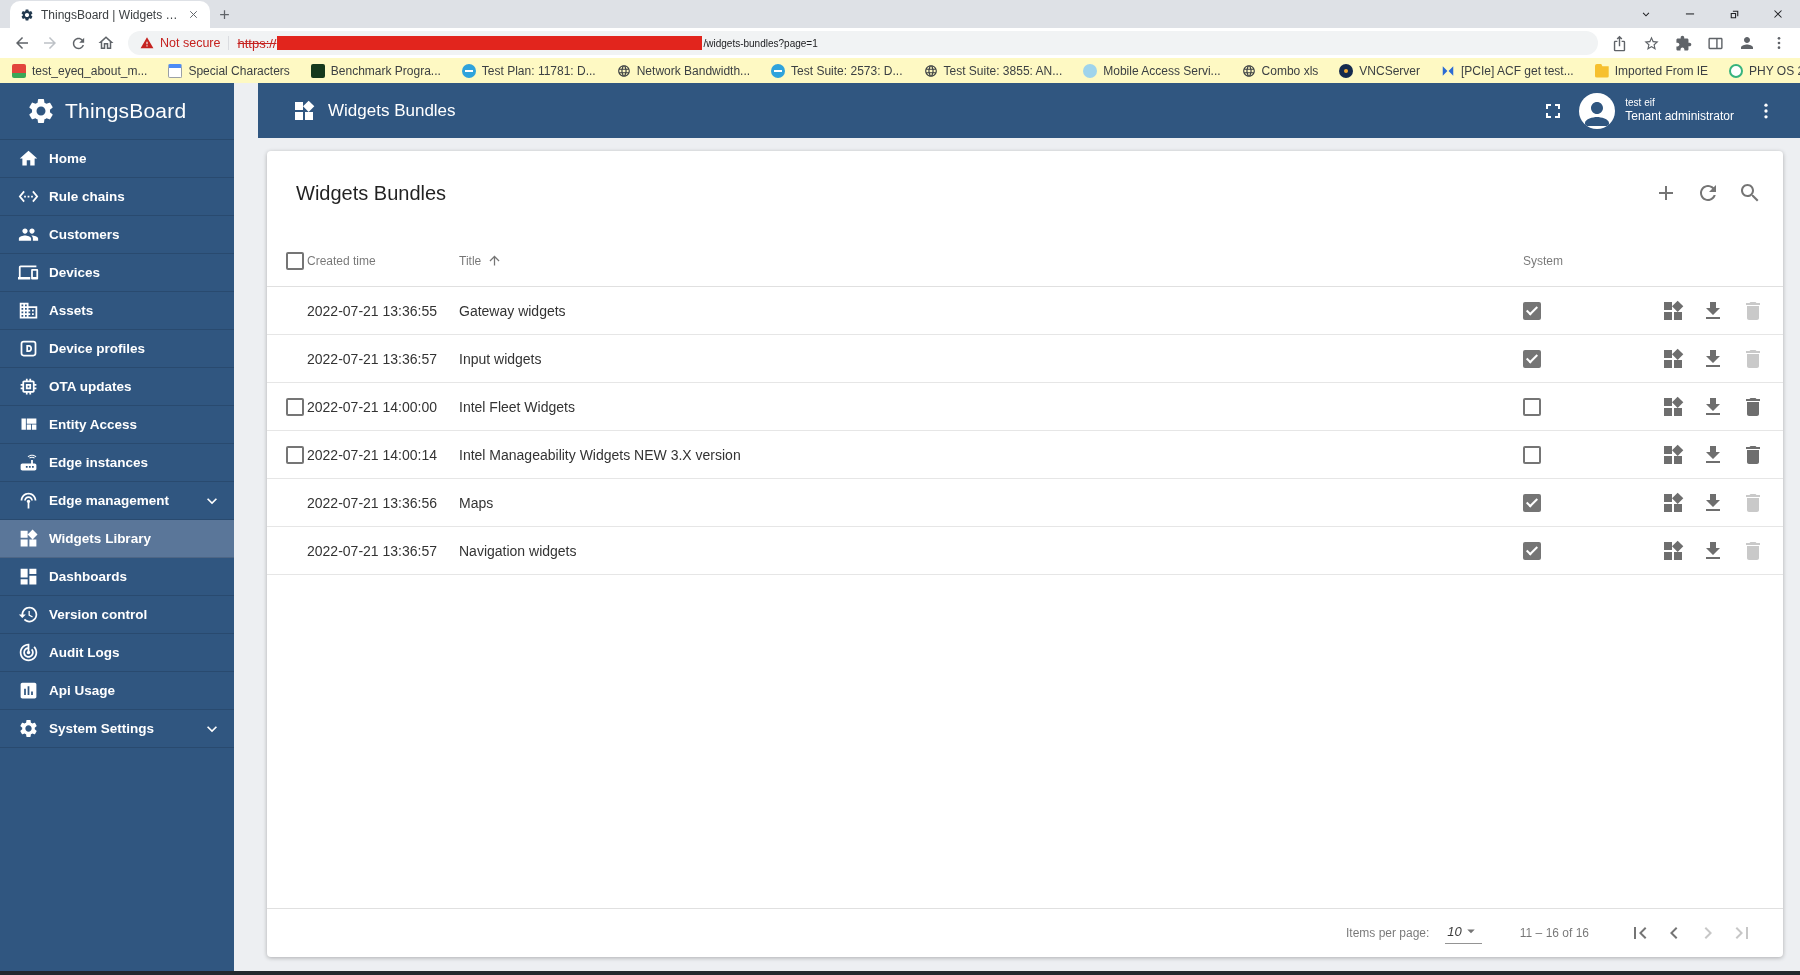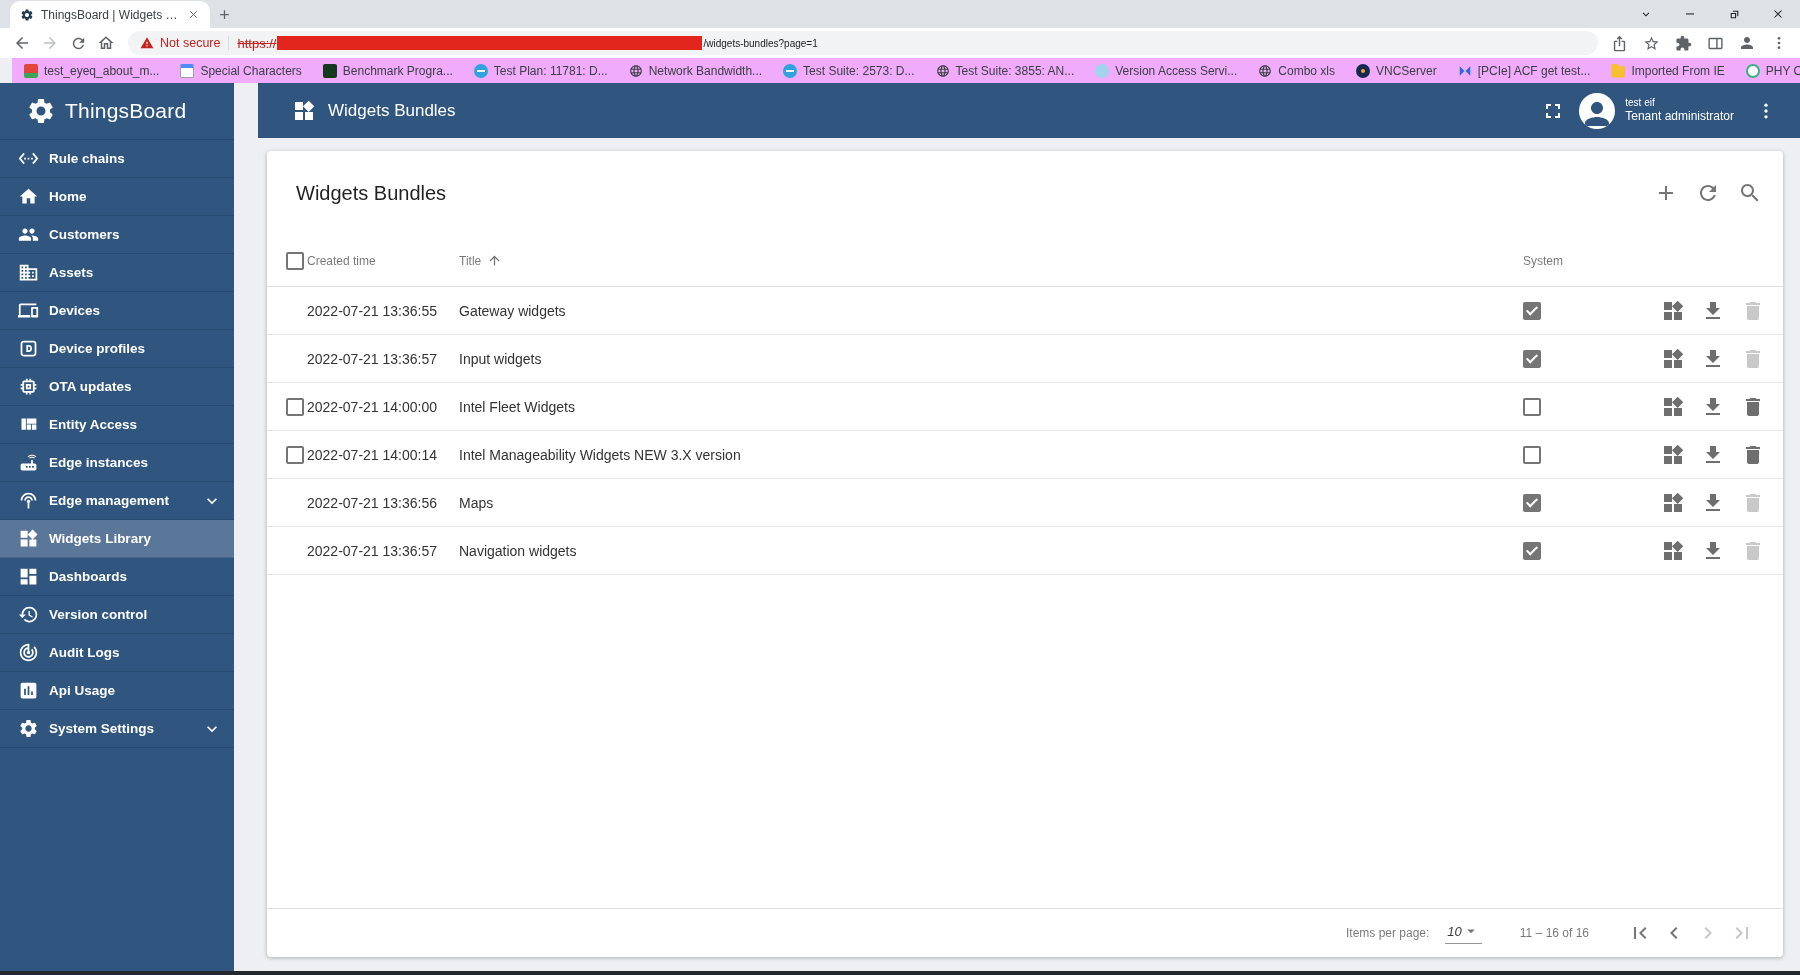--- a/index.html
+++ b/index.html
@@ -19,21 +19,21 @@
   .nav-btn.disabled { color:#bdc1c6; }
   .addressbar { flex:1; height:24px; background:#f1f3f4; border-radius:12px; margin:0 8px; display:flex; align-items:center; padding:0 12px; min-width:0; }
   .notsecure { color:#c5221f; font-size:12.5px; margin:0 8px 0 6px; }
   .chip-divider { width:1px; height:14px; background:#dadce0; margin-right:8px; }
   .url-https { color:#c5221f; font-size:13px; text-decoration:line-through; }
   .redact { width:425px; height:14px; background:#e2251d; margin:0 1px; flex:none; }
   .url-path { color:#202124; font-size:10px; white-space:nowrap; }
   .tb-right { display:flex; align-items:center; gap:6px; }
   .tb-btn { width:26px; height:26px; display:flex; align-items:center; justify-content:center; color:#5f6368; }
 
-  .bookmarks { height:25px; background:#f0abfc; display:flex; align-items:center; padding:0 12px; gap:21px;margin-left:12px; }
+  .bookmarks { height:25px; background:#fef9c3; display:flex; align-items:center; padding:0 12px; gap:21px; }
   .bm { display:flex; align-items:center; gap:6px; font-size:12px; color:#3c4043; white-space:nowrap; }
   .fv { width:14px; height:14px; border-radius:2px; flex:none; position:relative; }
   .fv-grid { background:linear-gradient(180deg,#e2453c 62%,#3aa757 62%); }
   .fv-window { background:#fff; border:1px solid #9aa0a6; border-top:4px solid #4c8bf5; }
   .fv-darkgreen { background:#15391c; }
   .fv-bluecircle { background:#2fa3dc; border-radius:50%; }
   .fv-bluecircle::after { content:""; position:absolute; left:3px; top:6px; width:8px; height:2px; background:#fff; }
   .fv-lightblue { background:#9fd4ec; border-radius:50%; }
   .fv-navy { background:#152a4e; border-radius:50%; }
   .fv-navy::after { content:""; position:absolute; left:5px; top:5px; width:4px; height:4px; border-radius:50%; background:#f0a832; }
@@ -373,21 +373,21 @@
       <span>Test Suite: 2573: D...</span>
     </div>
   <div class="bm">
       <svg class="ic bm-globe" width="14" height="14">
         <use href="#i-globe"></use>
       </svg>
       <span>Test Suite: 3855: AN...</span>
     </div>
   <div class="bm">
       <span class="fv fv-lightblue"></span>
-      <span>Version Access Servi...</span>
+      <span>Mobile Access Servi...</span>
     </div>
   <div class="bm">
       <svg class="ic bm-globe" width="14" height="14">
         <use href="#i-globe"></use>
       </svg>
       <span>Combo xls</span>
     </div>
   <div class="bm">
       <span class="fv fv-navy"></span>
       <span>VNCServer</span>
@@ -412,47 +412,47 @@
 <div id="app">
   <div id="sidebar">
     <div class="logo">
       <svg class="ic" width="30" height="30">
           <use href="#i-gear"></use>
         </svg>
       <span class="logo-text">ThingsBoard</span>
     </div>
     <div class="nav-item">
         <svg class="ic nav-ic">
+          <use href="#i-home"></use>
+        </svg>
+        <span class="nav-label">Home</span>
+      </div>
+    <div class="nav-item">
+        <svg class="ic nav-ic">
           <use href="#i-ethernet"></use>
         </svg>
         <span class="nav-label">Rule chains</span>
       </div>
     <div class="nav-item">
         <svg class="ic nav-ic">
-          <use href="#i-home"></use>
-        </svg>
-        <span class="nav-label">Home</span>
-      </div>
-    <div class="nav-item">
-        <svg class="ic nav-ic">
           <use href="#i-people"></use>
         </svg>
         <span class="nav-label">Customers</span>
       </div>
     <div class="nav-item">
         <svg class="ic nav-ic">
+          <use href="#i-devices"></use>
+        </svg>
+        <span class="nav-label">Devices</span>
+      </div>
+    <div class="nav-item">
+        <svg class="ic nav-ic">
           <use href="#i-domain"></use>
         </svg>
         <span class="nav-label">Assets</span>
-      </div>
-    <div class="nav-item">
-        <svg class="ic nav-ic">
-          <use href="#i-devices"></use>
-        </svg>
-        <span class="nav-label">Devices</span>
       </div>
     <div class="nav-item">
         <svg class="ic nav-ic">
           <use href="#i-dprofile"></use>
         </svg>
         <span class="nav-label">Device profiles</span>
       </div>
     <div class="nav-item">
         <svg class="ic nav-ic">
           <use href="#i-chip"></use>

